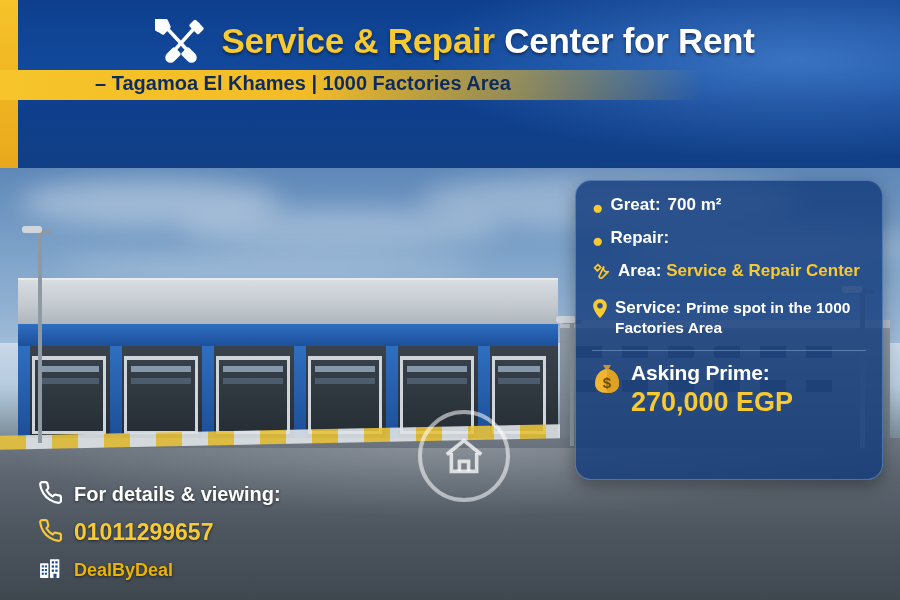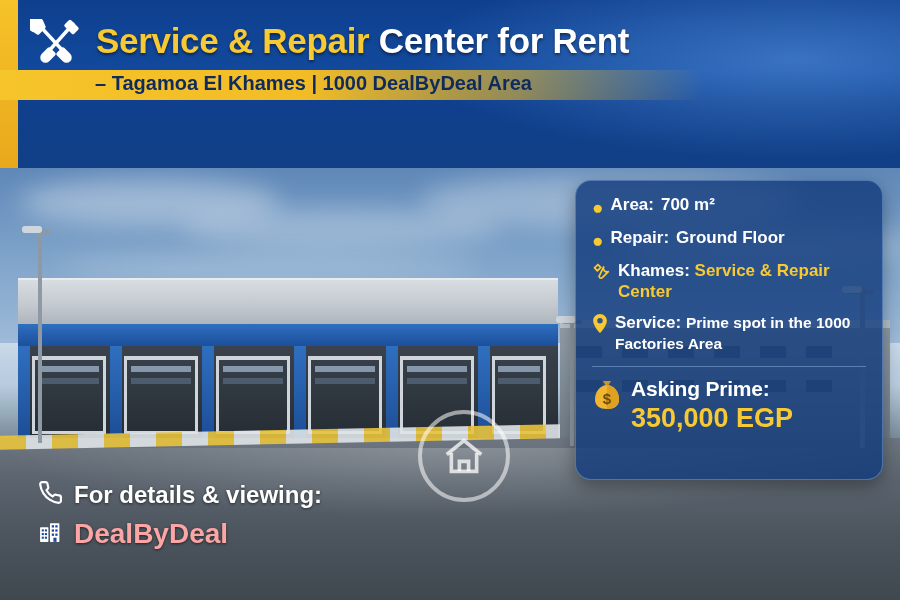--- a/index.html
+++ b/index.html
@@ -129,21 +129,21 @@
   .header-glow {
     position:absolute; right:0; top:0; width:520px; height:168px;
     background:radial-gradient(ellipse at 80% 35%, rgba(90,150,225,.55), rgba(90,150,225,0) 65%);
   }
   .accent-left {
     position:absolute; left:0; top:0; width:18px; height:168px;
     background:linear-gradient(to bottom,#f6c32a,#e9a81c);
   }
   .title-row {
     position:absolute; left:30px; top:16px; right:20px; height:50px;
-    display:flex; align-items:center; gap:14px;
+    display:flex; align-items:center; gap:14px;justify-content:center;
   }
   .wrench-icon { width:52px; height:44px; flex:0 0 auto; }
   .title {
     font-size:35px; font-weight:bold; letter-spacing:-0.3px;
     color:#ffffff; text-shadow:0 2px 3px rgba(0,0,0,.45);
     white-space:nowrap;
   }
   .title .hl { color:#f7c932; }
 
   .subbar {
@@ -197,27 +197,27 @@
     font-size:21px; font-weight:bold; color:#ffffff; letter-spacing:-.2px;
   }
   .rent-text .l2 {
     font-size:27px; font-weight:bold; color:#f7c932; margin-top:2px;
   }
 
   
   .contact { position:absolute; left:38px; top:480px; width:470px; color:#fff; }
   .contact .row { display:flex; align-items:center; gap:11px; margin-bottom:9px; }
   .contact .lead {
-    font-size:24px; font-weight:bold; text-shadow:0 1px 3px rgba(0,0,0,.6);
+    font-size:20px; font-weight:bold; text-shadow:0 1px 3px rgba(0,0,0,.6);
   }
   .contact .phone {
     font-size:23px; font-weight:bold; color:#f7c932; text-shadow:0 1px 3px rgba(0,0,0,.6);
   }
   .contact .brand {
-    font-size:28px; font-weight:bold; color:#fca5a5; text-shadow:0 1px 3px rgba(0,0,0,.6);
+    font-size:18px; font-weight:bold; color:#eab308; text-shadow:0 1px 3px rgba(0,0,0,.6);
   }
 </style>
 </head>
 <body>
 
 <div class="poster">
 
   <div class="photo">
     <div class="cloud c1"></div>
     <div class="cloud c2"></div>
@@ -314,45 +314,44 @@
             <path d="M43 5 L18 33"></path>
             <path d="M40 2.5 l7 7 -4 4 -7 -7 z" fill="#ffffff"></path>
             <path d="M19 30 l-6 6 a3.5 3.5 0 0 0 5 5 l6 -6 z" fill="#ffffff"></path>
           </g>
         </svg>
       </span>
       <div class="title"><span class="hl">Service &amp; Repair</span><span> Center for Rent</span></div>
     </div>
 
     <div class="subbar"></div>
-    <div class="subtitle">– Tagamoa El Khames | 1000 DealByDeal Area</div>
+    <div class="subtitle">– Tagamoa El Khames | 1000 Factories Area</div>
   </div>
 
   <div class="card">
 
     <div class="spec">
       <span class="bullet">●</span>
-      <span class="k">Area:</span>
+      <span class="k">Great:</span>
       <span class="v-plain">700 m²</span>
     </div>
 
     <div class="spec">
       <span class="bullet">●</span>
       <span class="k">Repair:</span>
-      <span class="v-plain">Ground Floor</span>
     </div>
 
     <div class="spec">
       <span class="gi">
         <svg width="19" height="19" viewBox="0 0 24 24" fill="none" stroke="#f7c932" stroke-width="2.2" stroke-linecap="round" stroke-linejoin="round">
           <path d="M14.7 6.3a4.5 4.5 0 0 0 5.9 5.9L13 19.8a2.3 2.3 0 0 1-3.3-3.3z"></path>
           <path d="M7.5 3.2 3.2 7.5l3.6 3.6 4.3-4.3z"></path>
         </svg>
       </span>
-      <span><span class="k">Khames:</span> <span class="v">Service &amp; Repair Center</span></span>
+      <span><span class="k">Area:</span> <span class="v">Service &amp; Repair Center</span></span>
     </div>
 
     <div class="spec loc">
       <span class="gi">
         <svg width="16" height="19" viewBox="0 0 16 20" fill="#f7c932">
           <path d="M8 0C3.9 0 .8 3.1.8 7.1c0 5.1 6.3 12.2 6.6 12.5a.8.8 0 0 0 1.2 0c.3-.3 6.6-7.4 6.6-12.5C15.2 3.1 12.1 0 8 0zm0 10a2.9 2.9 0 1 1 0-5.8 2.9 2.9 0 0 1 0 5.8z"></path>
         </svg>
       </span>
       <span><span class="k">Service:</span> <span class="v">Prime spot in the 1000 Factories Area</span></span>
     </div>
@@ -363,35 +362,43 @@
       <span class="money">
         <svg width="30" height="32" viewBox="0 0 30 32">
           <path d="M11 2h8l-2.5 4.2h-3L11 2z" fill="#c8952a"></path>
           <path d="M15 6c6.4 0 12 6.4 12 14.5C27 27 22.2 30 15 30S3 27 3 20.5C3 12.4 8.6 6 15 6z" fill="#f2b530"></path>
           <path d="M15 6c6.4 0 12 6.4 12 14.5C27 27 22.2 30 15 30V6z" fill="#dfa121"></path>
           <text x="15" y="25" font-family="Liberation Sans, sans-serif" font-size="15" font-weight="bold" fill="#6d4a06" text-anchor="middle">$</text>
         </svg>
       </span>
       <span class="rent-text">
         <div class="l1">Asking Prime:</div>
-        <div class="l2">350,000 EGP</div>
+        <div class="l2">270,000 EGP</div>
       </span>
     </div>
   </div>
 
   <div class="contact">
     <div class="row">
       <span>
         <svg width="25" height="25" viewBox="0 0 24 24" fill="none" stroke="#ffffff" stroke-width="2.1" stroke-linecap="round" stroke-linejoin="round">
           <path d="M22 16.9v3a2 2 0 0 1-2.2 2 19.8 19.8 0 0 1-8.6-3.1 19.5 19.5 0 0 1-6-6A19.8 19.8 0 0 1 2.1 4.2 2 2 0 0 1 4.1 2h3a2 2 0 0 1 2 1.7c.1 1 .4 1.9.7 2.8a2 2 0 0 1-.5 2.1L8.1 9.8a16 16 0 0 0 6 6l1.2-1.2a2 2 0 0 1 2.1-.5c.9.3 1.8.6 2.8.7a2 2 0 0 1 1.8 2.1z"></path>
         </svg>
       </span>
       <span class="lead">For details &amp; viewing:</span>
     </div>
 
+    <div class="row">
+      <span>
+        <svg width="25" height="25" viewBox="0 0 24 24" fill="none" stroke="#f7c932" stroke-width="2.1" stroke-linecap="round" stroke-linejoin="round">
+          <path d="M22 16.9v3a2 2 0 0 1-2.2 2 19.8 19.8 0 0 1-8.6-3.1 19.5 19.5 0 0 1-6-6A19.8 19.8 0 0 1 2.1 4.2 2 2 0 0 1 4.1 2h3a2 2 0 0 1 2 1.7c.1 1 .4 1.9.7 2.8a2 2 0 0 1-.5 2.1L8.1 9.8a16 16 0 0 0 6 6l1.2-1.2a2 2 0 0 1 2.1-.5c.9.3 1.8.6 2.8.7a2 2 0 0 1 1.8 2.1z"></path>
+        </svg>
+      </span>
+      <span class="phone">01011299657</span>
+    </div>
 
     <div class="row">
       <span>
         <svg width="25" height="25" viewBox="0 0 24 24" fill="#ffffff">
           <rect x="2" y="7" width="8" height="14" rx="0.6"></rect>
           <rect x="11.5" y="3" width="9" height="18" rx="0.6"></rect>
           <rect x="3.6" y="9" width="2" height="2" fill="#1a4a9b"></rect>
           <rect x="6.6" y="9" width="2" height="2" fill="#1a4a9b"></rect>
           <rect x="3.6" y="12.5" width="2" height="2" fill="#1a4a9b"></rect>
           <rect x="6.6" y="12.5" width="2" height="2" fill="#1a4a9b"></rect>

